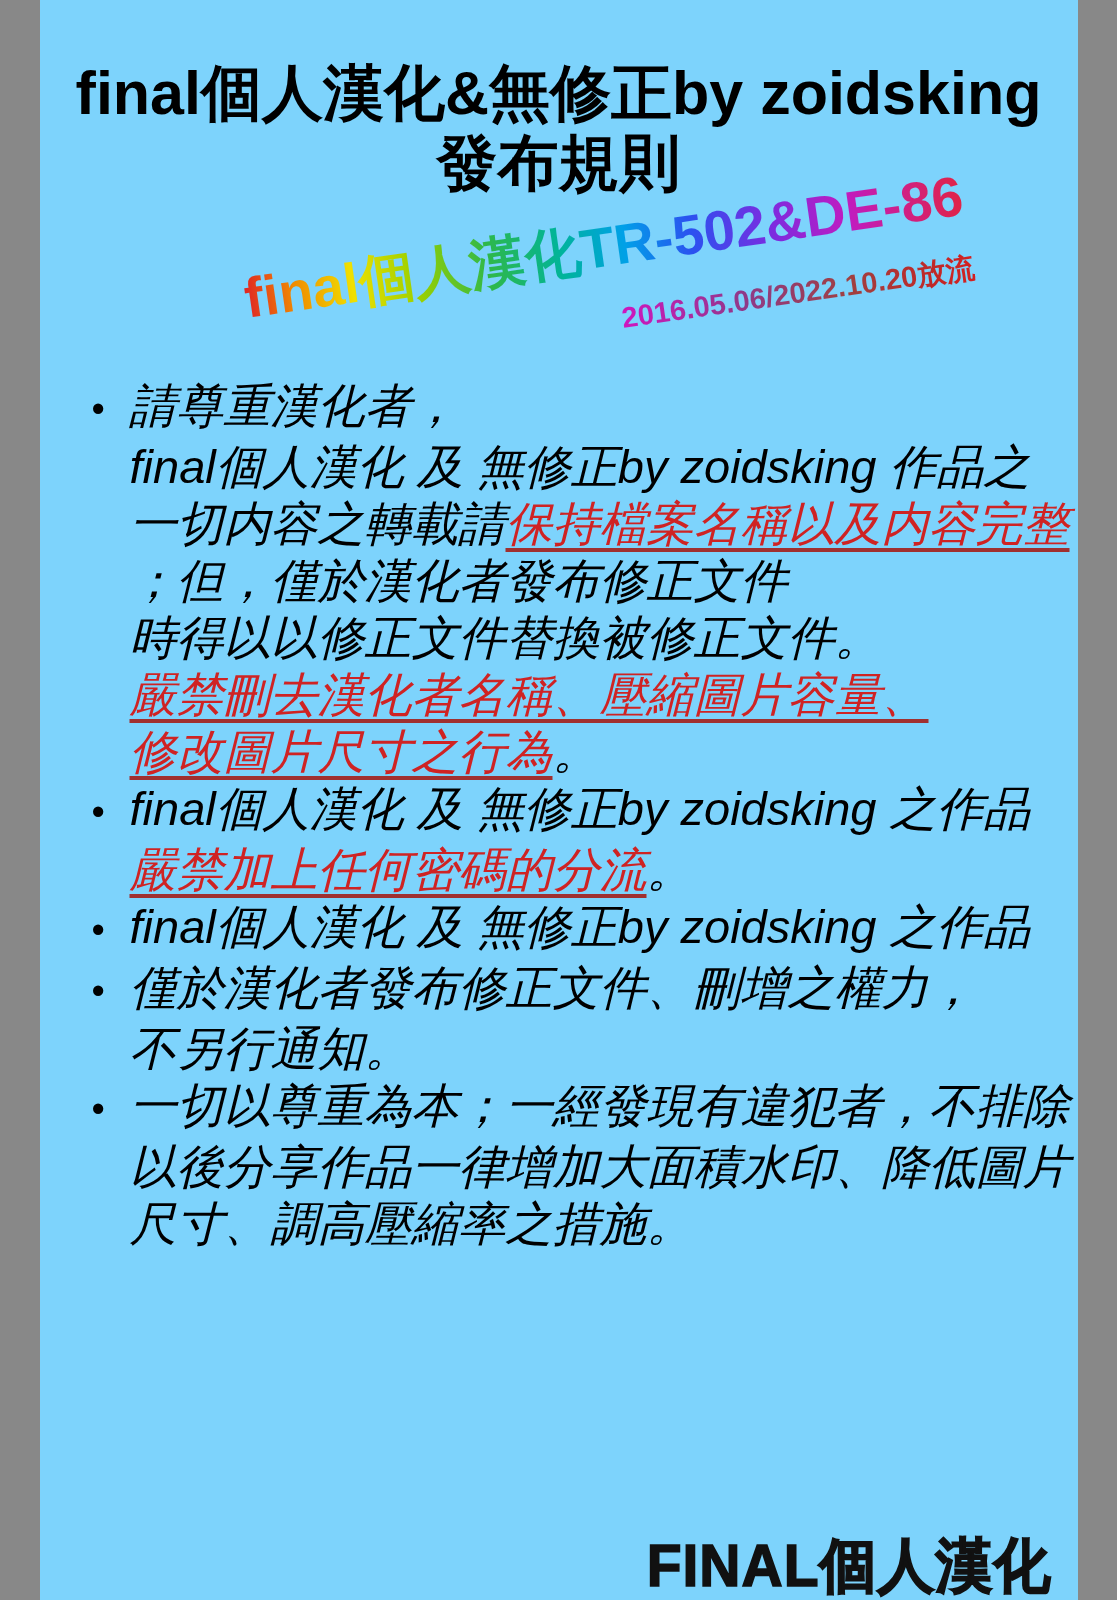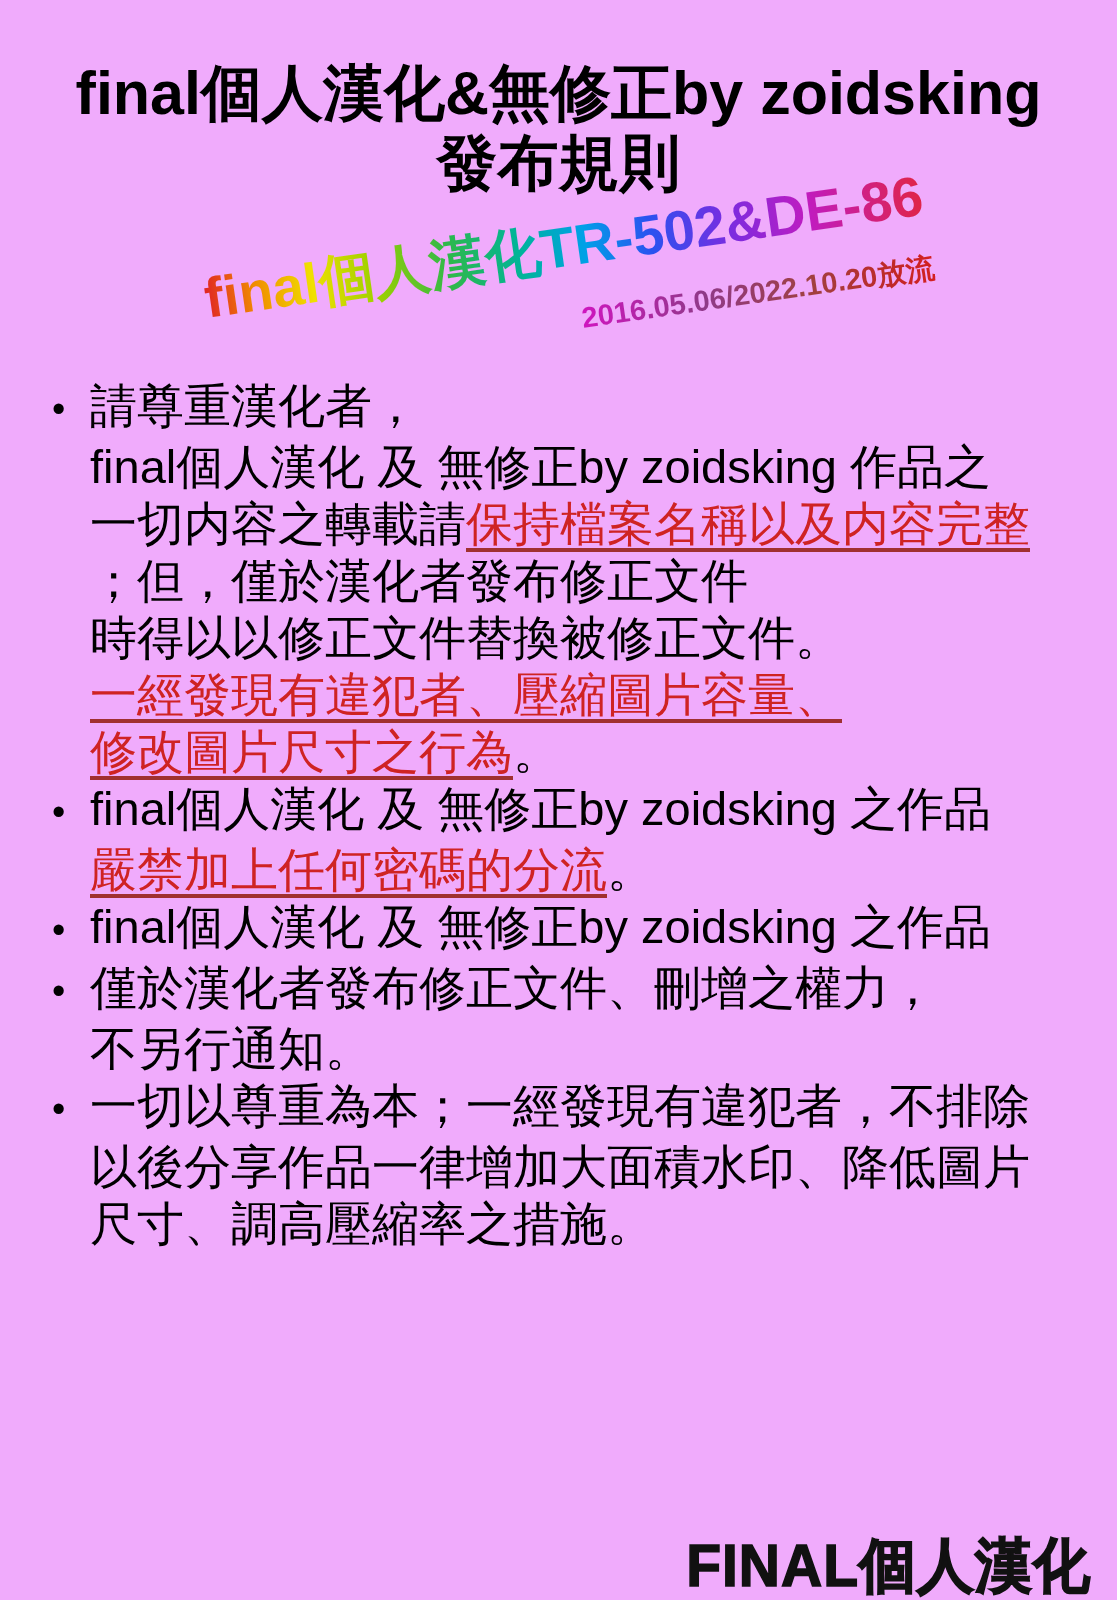--- a/index.html
+++ b/index.html
@@ -1,22 +1,22 @@
 <!DOCTYPE html>
 <html><head>
 <meta charset="utf-8">
 <style>
   html, body { margin: 0; padding: 0; background: #888; }
   * { box-sizing: border-box; }
   .canvas {
     position: relative;
-    width: 1117px;
+    width: 1038px;
     height: 1600px;
     margin: 0 auto;
-    background: #f0abfc;
+    background: #7dd3fc;
     overflow: hidden;
     font-family: "Liberation Sans", "DejaVu Sans", sans-serif;
     color: #000;
   }
 
   
   .title {
     position: absolute;
     top: 58px;
     left: 0;
@@ -78,21 +78,21 @@
     display: flex;
     align-items: baseline;
     white-space: nowrap;
   }
   .bullet {
     flex: 0 0 38px;
     width: 38px;
     font-size: 38px;
     color: #000;
   }
-  .seg { color: #000; }
+  .seg { color: #000; font-style: italic; }
   .seg.red { color: #cf2323; }
   .seg.red-u {
     color: #cf2323;
     text-decoration: underline;
     text-decoration-color: #a03030;
     text-decoration-thickness: 4px;
     text-underline-offset: 8px;
   }
 
   
@@ -141,21 +141,21 @@
       <div class="line">
         <span class="bullet"></span>
         <span class="seg">；但，僅於漢化者發布修正文件</span>
       </div>
       <div class="line">
         <span class="bullet"></span>
         <span class="seg">時得以以修正文件替換被修正文件。</span>
       </div>
       <div class="line">
         <span class="bullet"></span>
-        <span class="seg red-u">一經發現有違犯者、壓縮圖片容量、</span>
+        <span class="seg red-u">嚴禁刪去漢化者名稱、壓縮圖片容量、</span>
       </div>
       <div class="line">
         <span class="bullet"></span>
         <span class="seg red-u">修改圖片尺寸之行為</span>
         <span class="seg">。</span>
       </div>
       <div class="line">
         <span class="bullet">•</span>
         <span class="seg">final個人漢化 及 無修正by zoidsking 之作品</span>
       </div>

